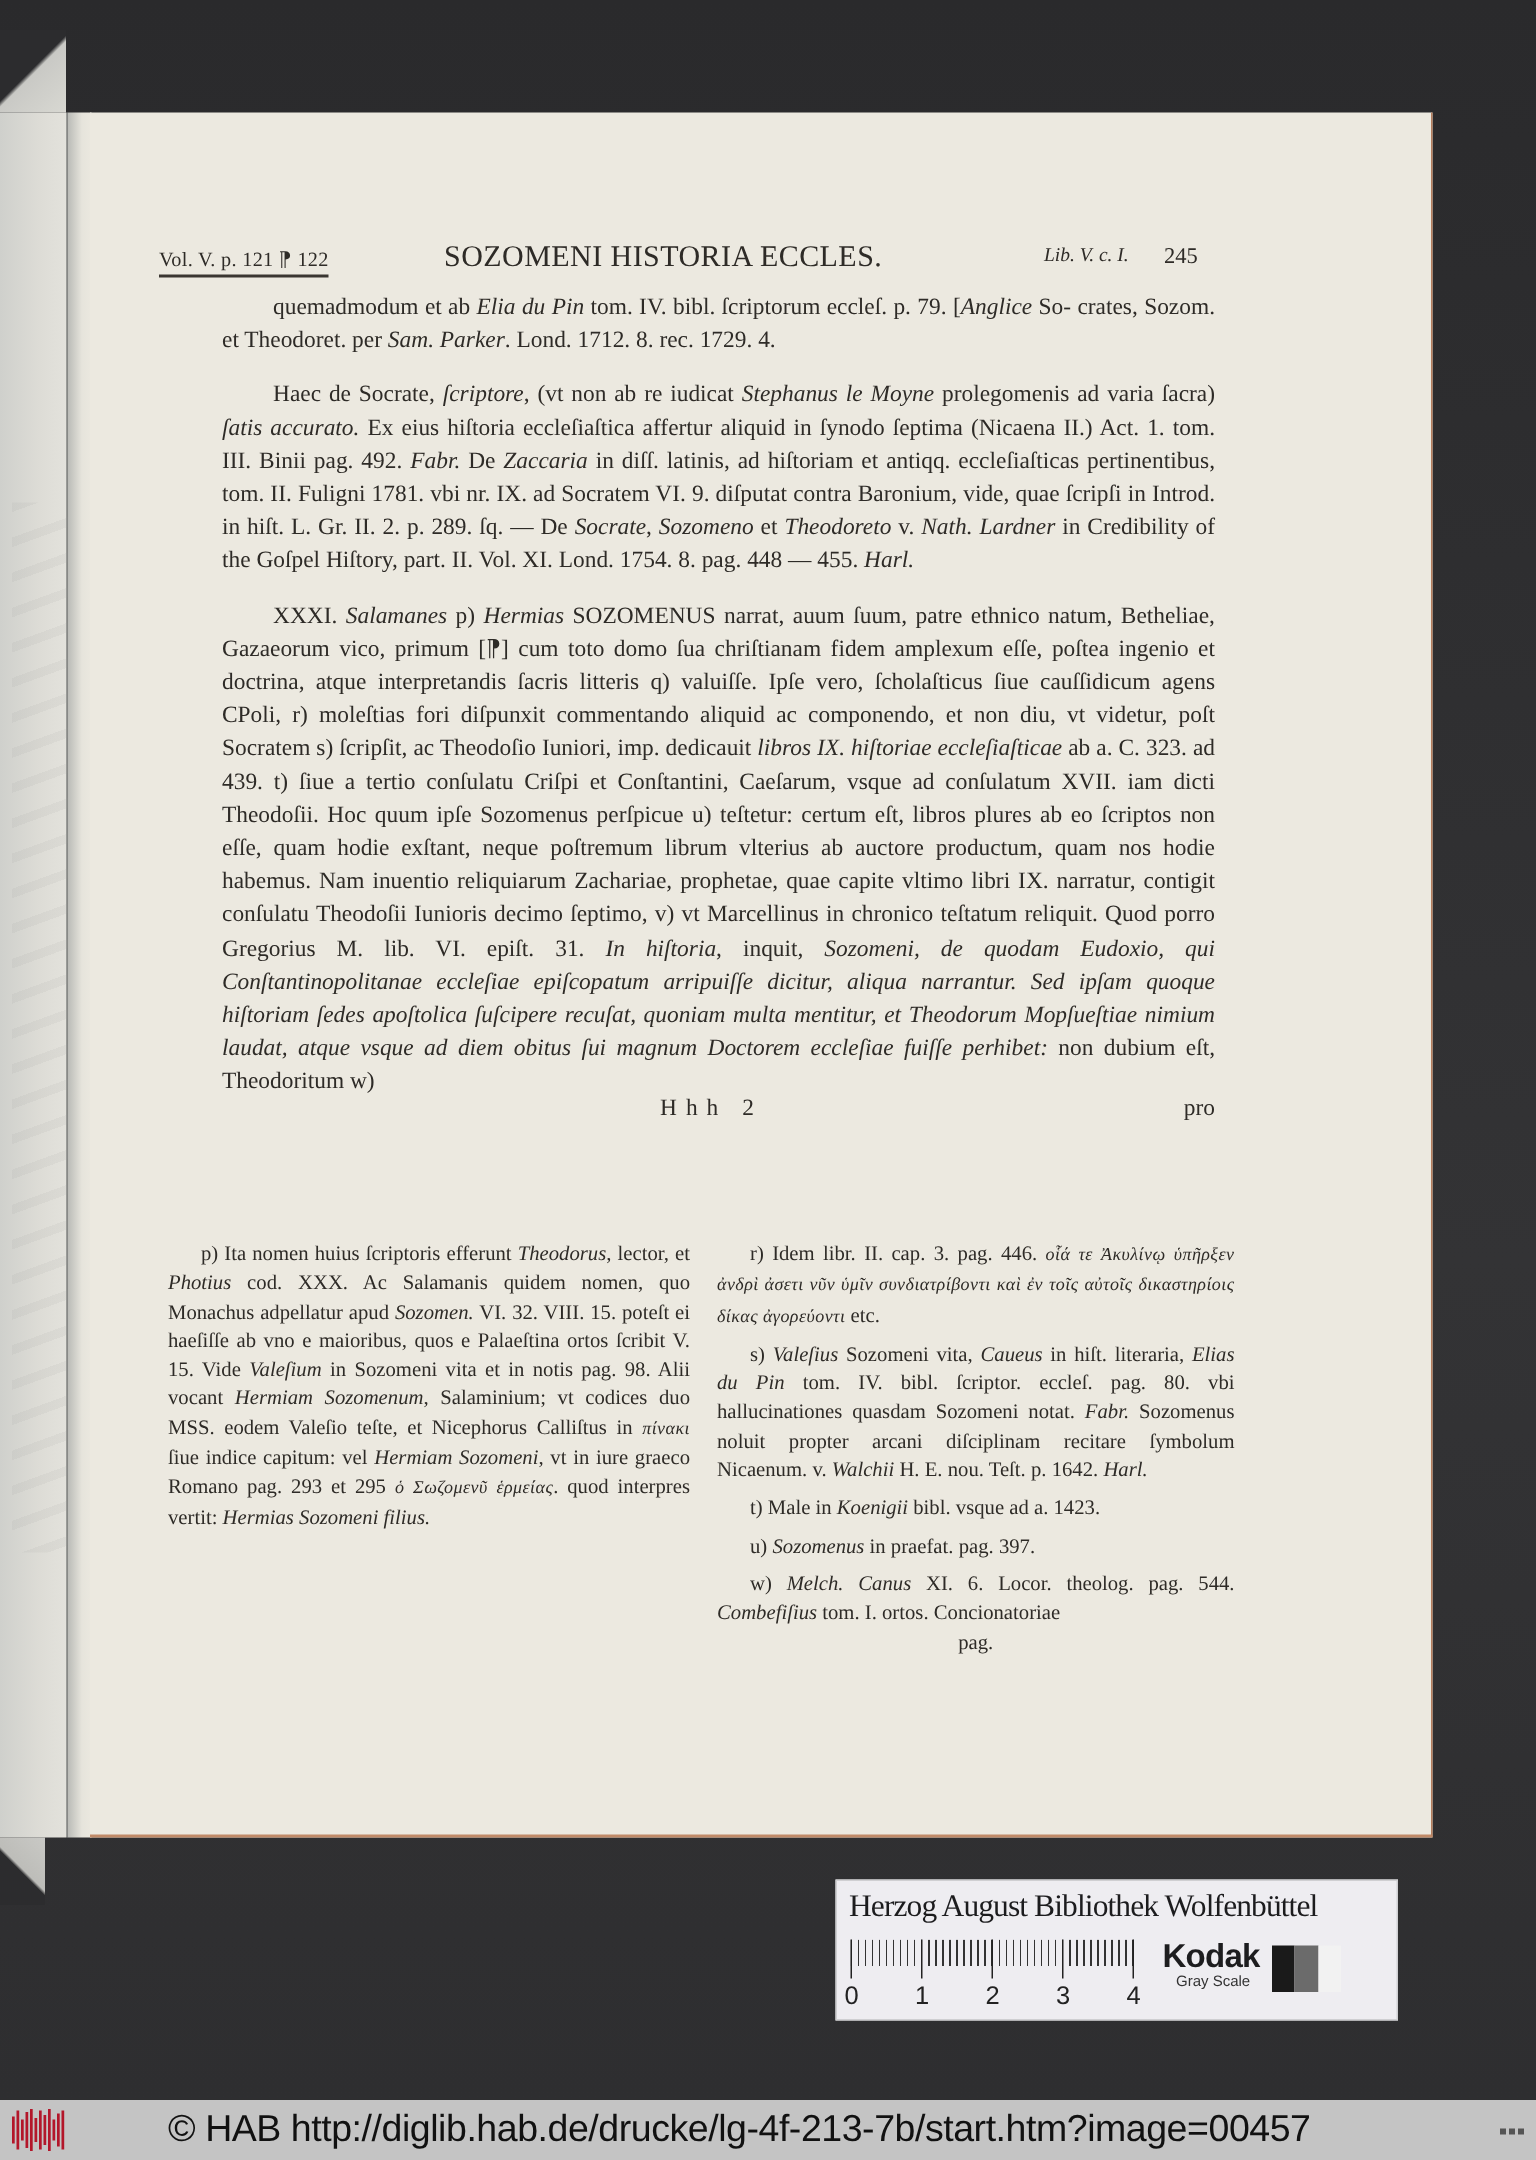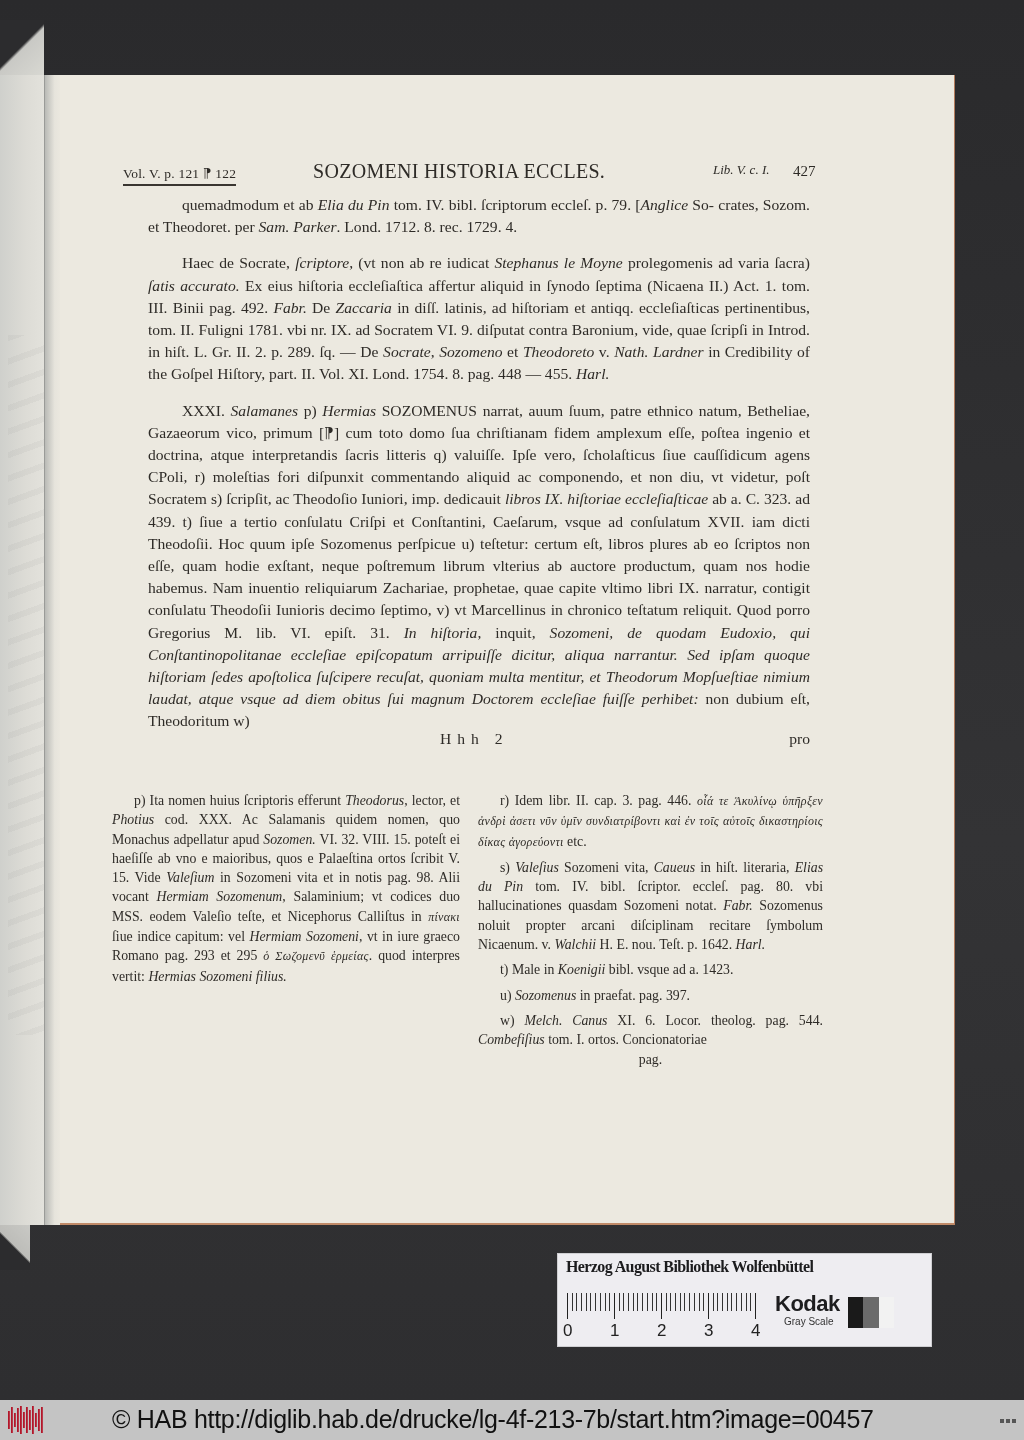--- a/index.html
+++ b/index.html
@@ -18,47 +18,47 @@
     background:linear-gradient(45deg,#2c2c2e 0%, #2c2c2e 48%, #bdbdb9 52%, #c9c9c5 100%); }
   .gutter { position:absolute; left:44px; top:75px; width:16px; height:1150px;
     background:linear-gradient(90deg,#b9bab6 0%,#e6e4dc 60%,#ebe8df 100%);
     border-left:1px solid #9a9b98; }
   .page { position:absolute; left:60px; top:75px; width:895px; height:1150px;
     background:#ece9e0; border-right:1px solid #b47c5c; border-bottom:2px solid #c08a68;
     box-sizing:border-box; color:#2e2b27; }
   .bleed { position:absolute; left:8px; top:260px; width:40px; height:700px;
     background:repeating-linear-gradient(160deg, rgba(120,120,120,0.07) 0 6px, transparent 6px 22px); }
 
-  .running-head { position:absolute; left:63px; top:85px; width:770px; height:24px; font-size:17px; }
+  .running-head { position:absolute; left:46px; top:85px; width:770px; height:24px; font-size:17px; }
   .rh-left { position:absolute; left:0; top:5px; font-size:13.5px; border-bottom:2px solid #3a3631; padding-bottom:2px; letter-spacing:0.2px; }
   .rh-center { position:absolute; left:190px; top:0; font-size:20px; letter-spacing:0.3px; }
   .rh-right { position:absolute; left:590px; top:2px; font-size:13px; font-style:italic; }
   .rh-pagenum { position:absolute; left:670px; top:3px; font-size:15px; }
 
   .body-text { position:absolute; left:88px; top:119px; width:662px; font-size:15.6px; line-height:22.2px; text-align:justify; }
   .body-text p { margin:0; }
   .body-text .indent { text-indent:34px; }
   .para-gap { height:14px; }
   .sig-line { position:absolute; left:380px; top:655px; width:370px; font-size:15.6px; letter-spacing:6px; }
   .sig-left { position:absolute; left:0; }
   .sig-right { position:absolute; right:0; letter-spacing:0; }
 
-  .fn-col { position:absolute; font-size:13.8px; line-height:19.3px; text-align:justify; }
+  .fn-col { position:absolute; font-size:13.8px; line-height:19.3px; text-align:justify;margin-top:35px; }
   .fn-left { left:52px; top:716px; width:348px; }
   .fn-right { left:418px; top:716px; width:345px; }
   .fn-col p { margin:0 0 6px 0; }
   .fn-col .fn-first { text-indent:22px; }
   .greek { font-style:italic; font-size:12px; letter-spacing:0.3px; }
   .right-align { text-align:center; }
   i, .it { font-style:italic; }
 
   .label { position:absolute; left:557px; top:1253px; width:375px; height:94px;
     background:#eeedf1; border:1px solid #cfcfd2; box-sizing:border-box; }
-  .label-title { position:absolute; left:8px; top:4px; font-family:"Liberation Serif", serif; font-weight:bold;
-    font-size:16px; letter-spacing:-0.6px; color:#1c1c1e; white-space:nowrap; }
+  .label-title { position:absolute; left:8px; top:4px; font-family:"Liberation Serif", serif; font-weight:normal;
+    font-size:21px; letter-spacing:-0.6px; color:#1c1c1e; white-space:nowrap; }
   .ruler { position:absolute; left:9px; top:39px; width:190px; height:26px; }
   .ruler-ticks { position:absolute; left:0; top:0; width:190px; height:26px;
     background:
       repeating-linear-gradient(90deg, #333 0 1px, transparent 1px 4.7px);
     -webkit-mask: linear-gradient(#000 0 18px, transparent 18px);
     mask: linear-gradient(#000 0 18px, transparent 18px); }
   .ruler-major { position:absolute; top:0; width:1px; height:26px; background:#222; }
   .ruler-num { position:absolute; top:28px; font-family:"Liberation Sans", sans-serif; font-size:17px; color:#222; }
   .kodak { position:absolute; left:217px; top:37px; font-family:"Liberation Sans", sans-serif; font-weight:bold; font-size:22px; color:#1d1d1f; letter-spacing:-0.5px; }
   .kodak-sub { position:absolute; left:226px; top:62px; font-family:"Liberation Sans", sans-serif; font-size:10px; color:#333; }
@@ -80,21 +80,21 @@
     <div class="bleed"></div>
   </div>
 <div class="left-page-bottom"></div>
 <div class="gutter"></div>
 
 <div class="page">
   <div class="running-head">
     <span class="rh-left">Vol. V. p. 121 ⁋ 122</span>
     <span class="rh-center">SOZOMENI HISTORIA ECCLES.</span>
     <span class="rh-right">Lib. V. c. I.</span>
-    <span class="rh-pagenum">427</span>
+    <span class="rh-pagenum">245</span>
   </div>
 
   <div class="body-text">
     <p class="indent">
       <span><span>quemadmodum et ab </span><span class="it">Elia du Pin</span><span> tom. IV. bibl. ſcriptorum eccleſ. p. 79. [</span><span class="it">Anglice</span><span> So-</span></span>
       <span><span>crates, Sozom. et Theodoret. per </span><span class="it">Sam. Parker</span><span>. Lond. 1712. 8. rec. 1729. 4.</span></span>
     </p>
     <div class="para-gap"></div>
     <p class="indent"><span>Haec de Socrate, </span><span class="it">ſcriptore</span><span>, (vt non ab re iudicat </span><span class="it">Stephanus le Moyne</span><span> prolegomenis ad varia ſacra) </span><span class="it">ſatis accurato.</span><span> Ex eius hiſtoria eccleſiaſtica affertur aliquid in ſynodo ſeptima (Nicaena II.) Act. 1. tom. III. Binii pag. 492. </span><span class="it">Fabr.</span><span> De </span><span class="it">Zaccaria</span><span> in diſſ. latinis, ad hiſtoriam et antiqq. eccleſiaſticas pertinentibus, tom. II. Fuligni 1781. vbi nr. IX. ad Socratem VI. 9. diſputat contra Baronium, vide, quae ſcripſi in Introd. in hiſt. L. Gr. II. 2. p. 289. ſq. — De </span><span class="it">Socrate</span><span>, </span><span class="it">Sozomeno</span><span> et </span><span class="it">Theodoreto</span><span> v. </span><span class="it">Nath. Lardner</span><span> in Credibility of the Goſpel Hiſtory, part. II. Vol. XI. Lond. 1754. 8. pag. 448 — 455. </span><span class="it">Harl.</span></p>
     <div class="para-gap"></div>

